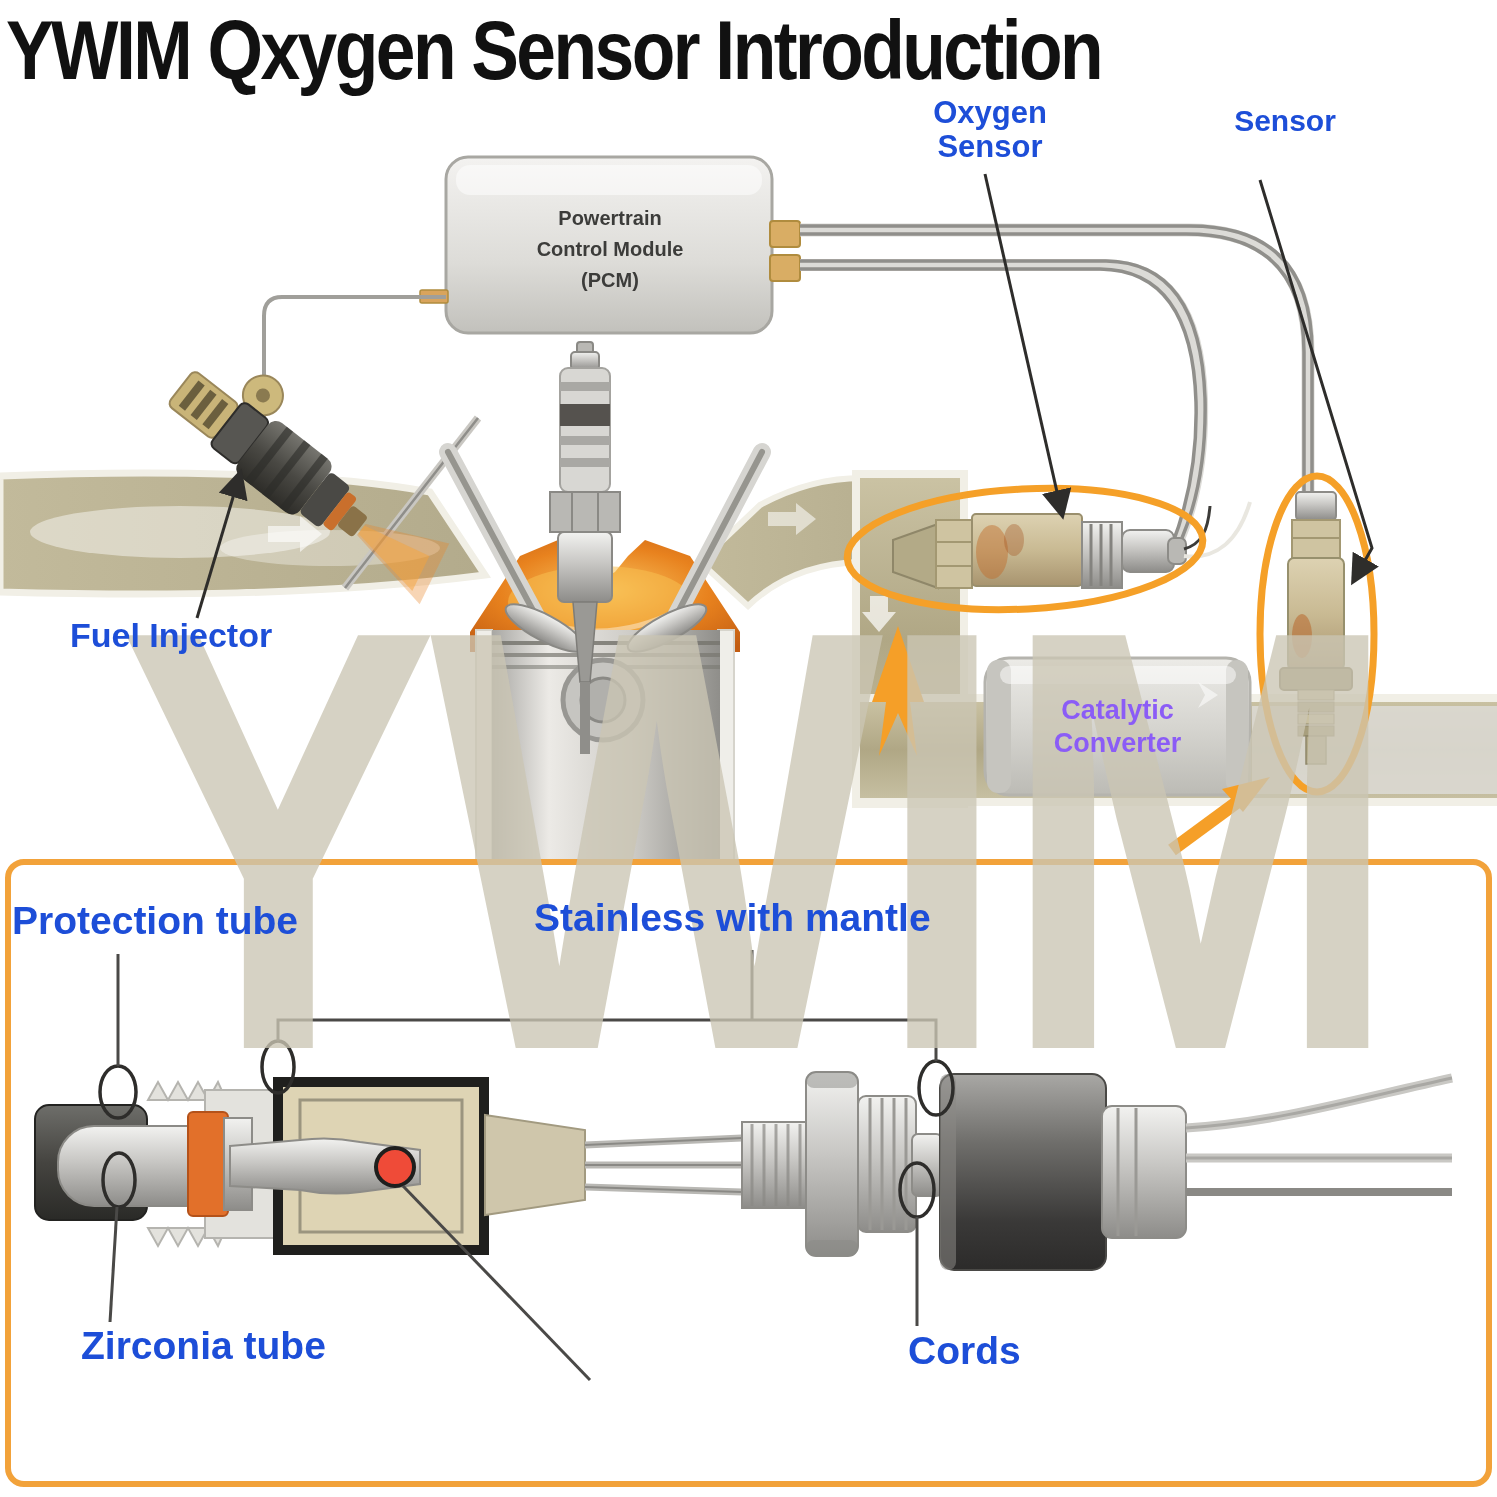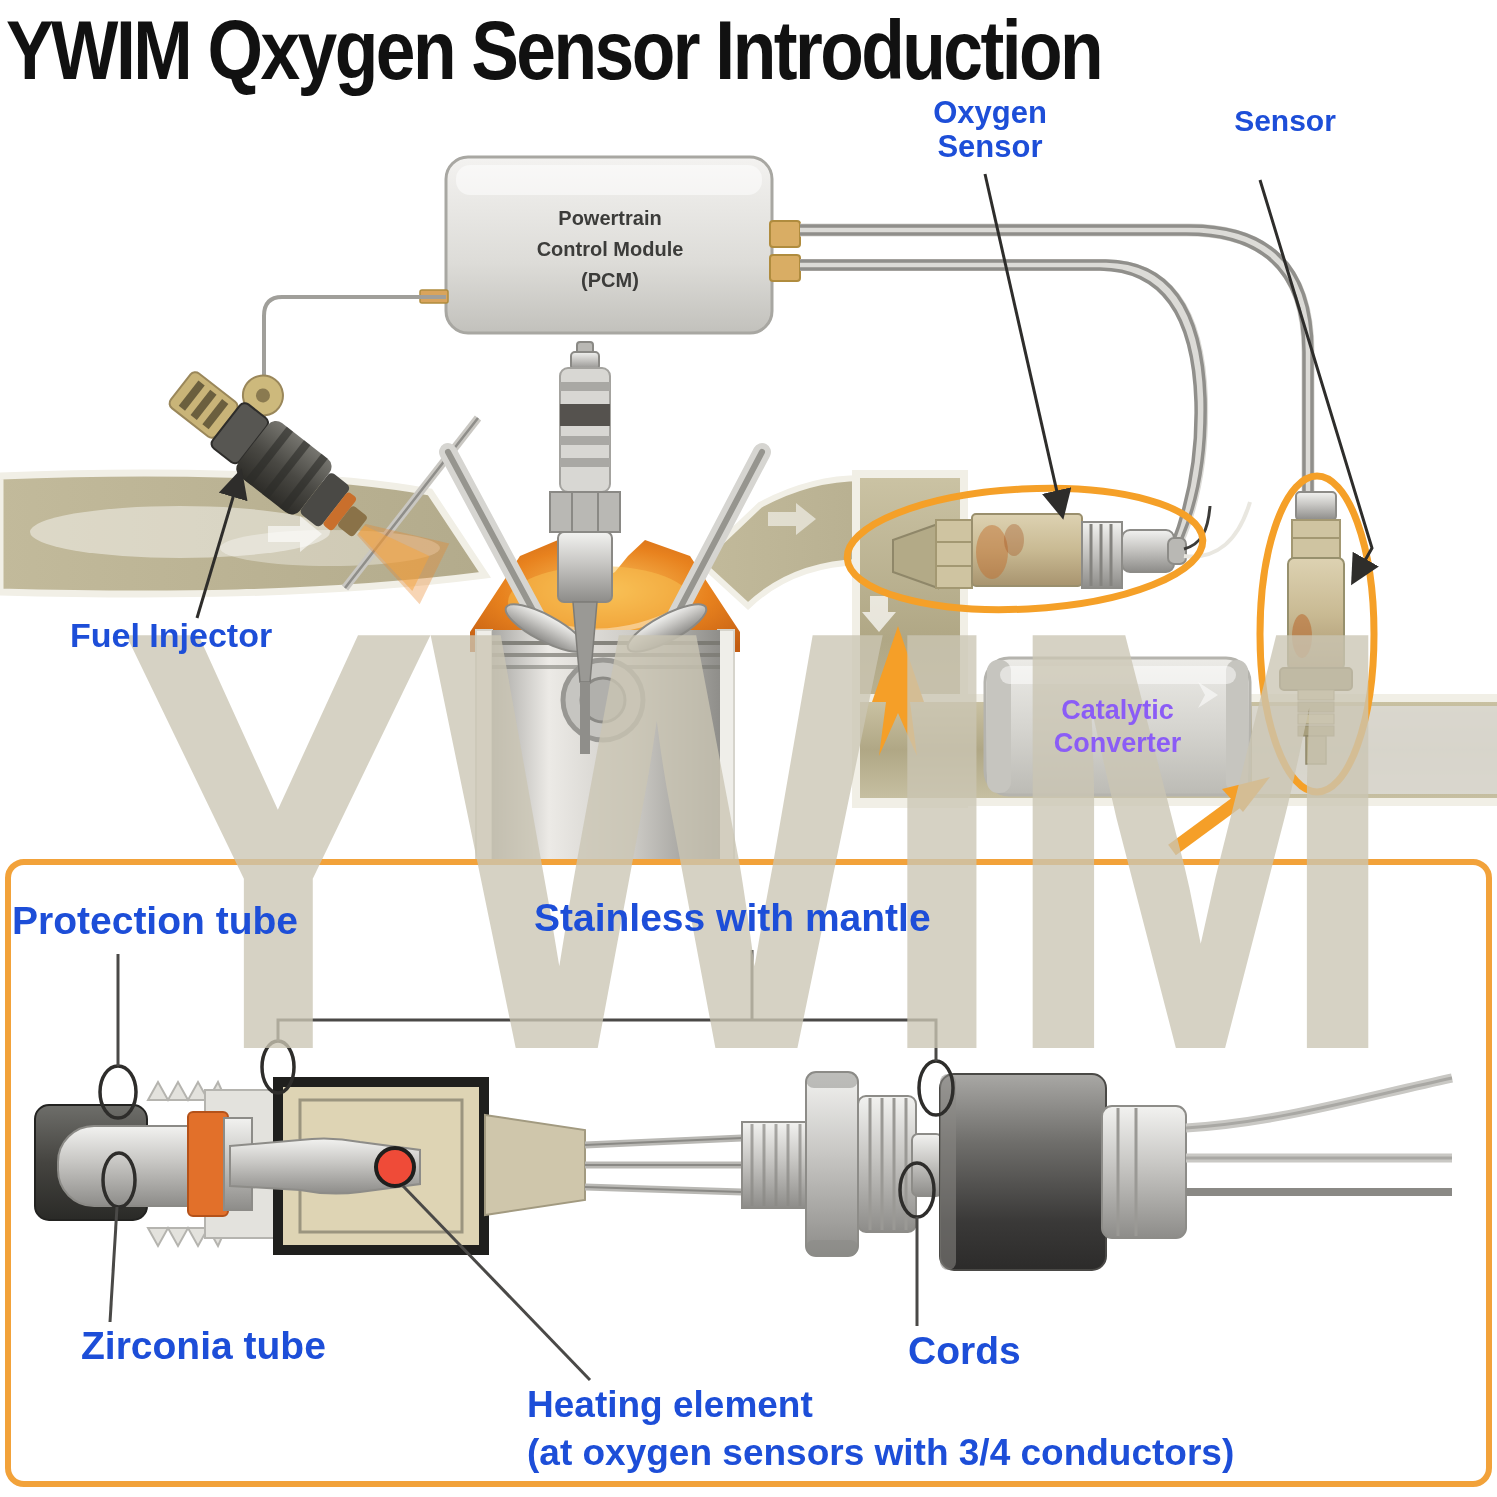--- a/index.html
+++ b/index.html
@@ -345,18 +345,14 @@
 <div id="lbl-cat" class="lbl ctr">
   <span style="display:block">Catalytic</span>
   <span style="display:block">Converter</span>
 </div>
 
 <div id="lbl-protection" class="lbl">Protection tube</div>
 <div id="lbl-stainless" class="lbl">Stainless with mantle</div>
 <div id="lbl-zirconia" class="lbl">Zirconia tube</div>
 <div id="lbl-cords" class="lbl">Cords</div>
 
-<div id="lbl-heating" class="lbl">
-  <span>Heating element</span>
-  <span>(at oxygen sensors with 3/4 conductors)</span>
-</div>
 
 </div>
 
 </body></html>

